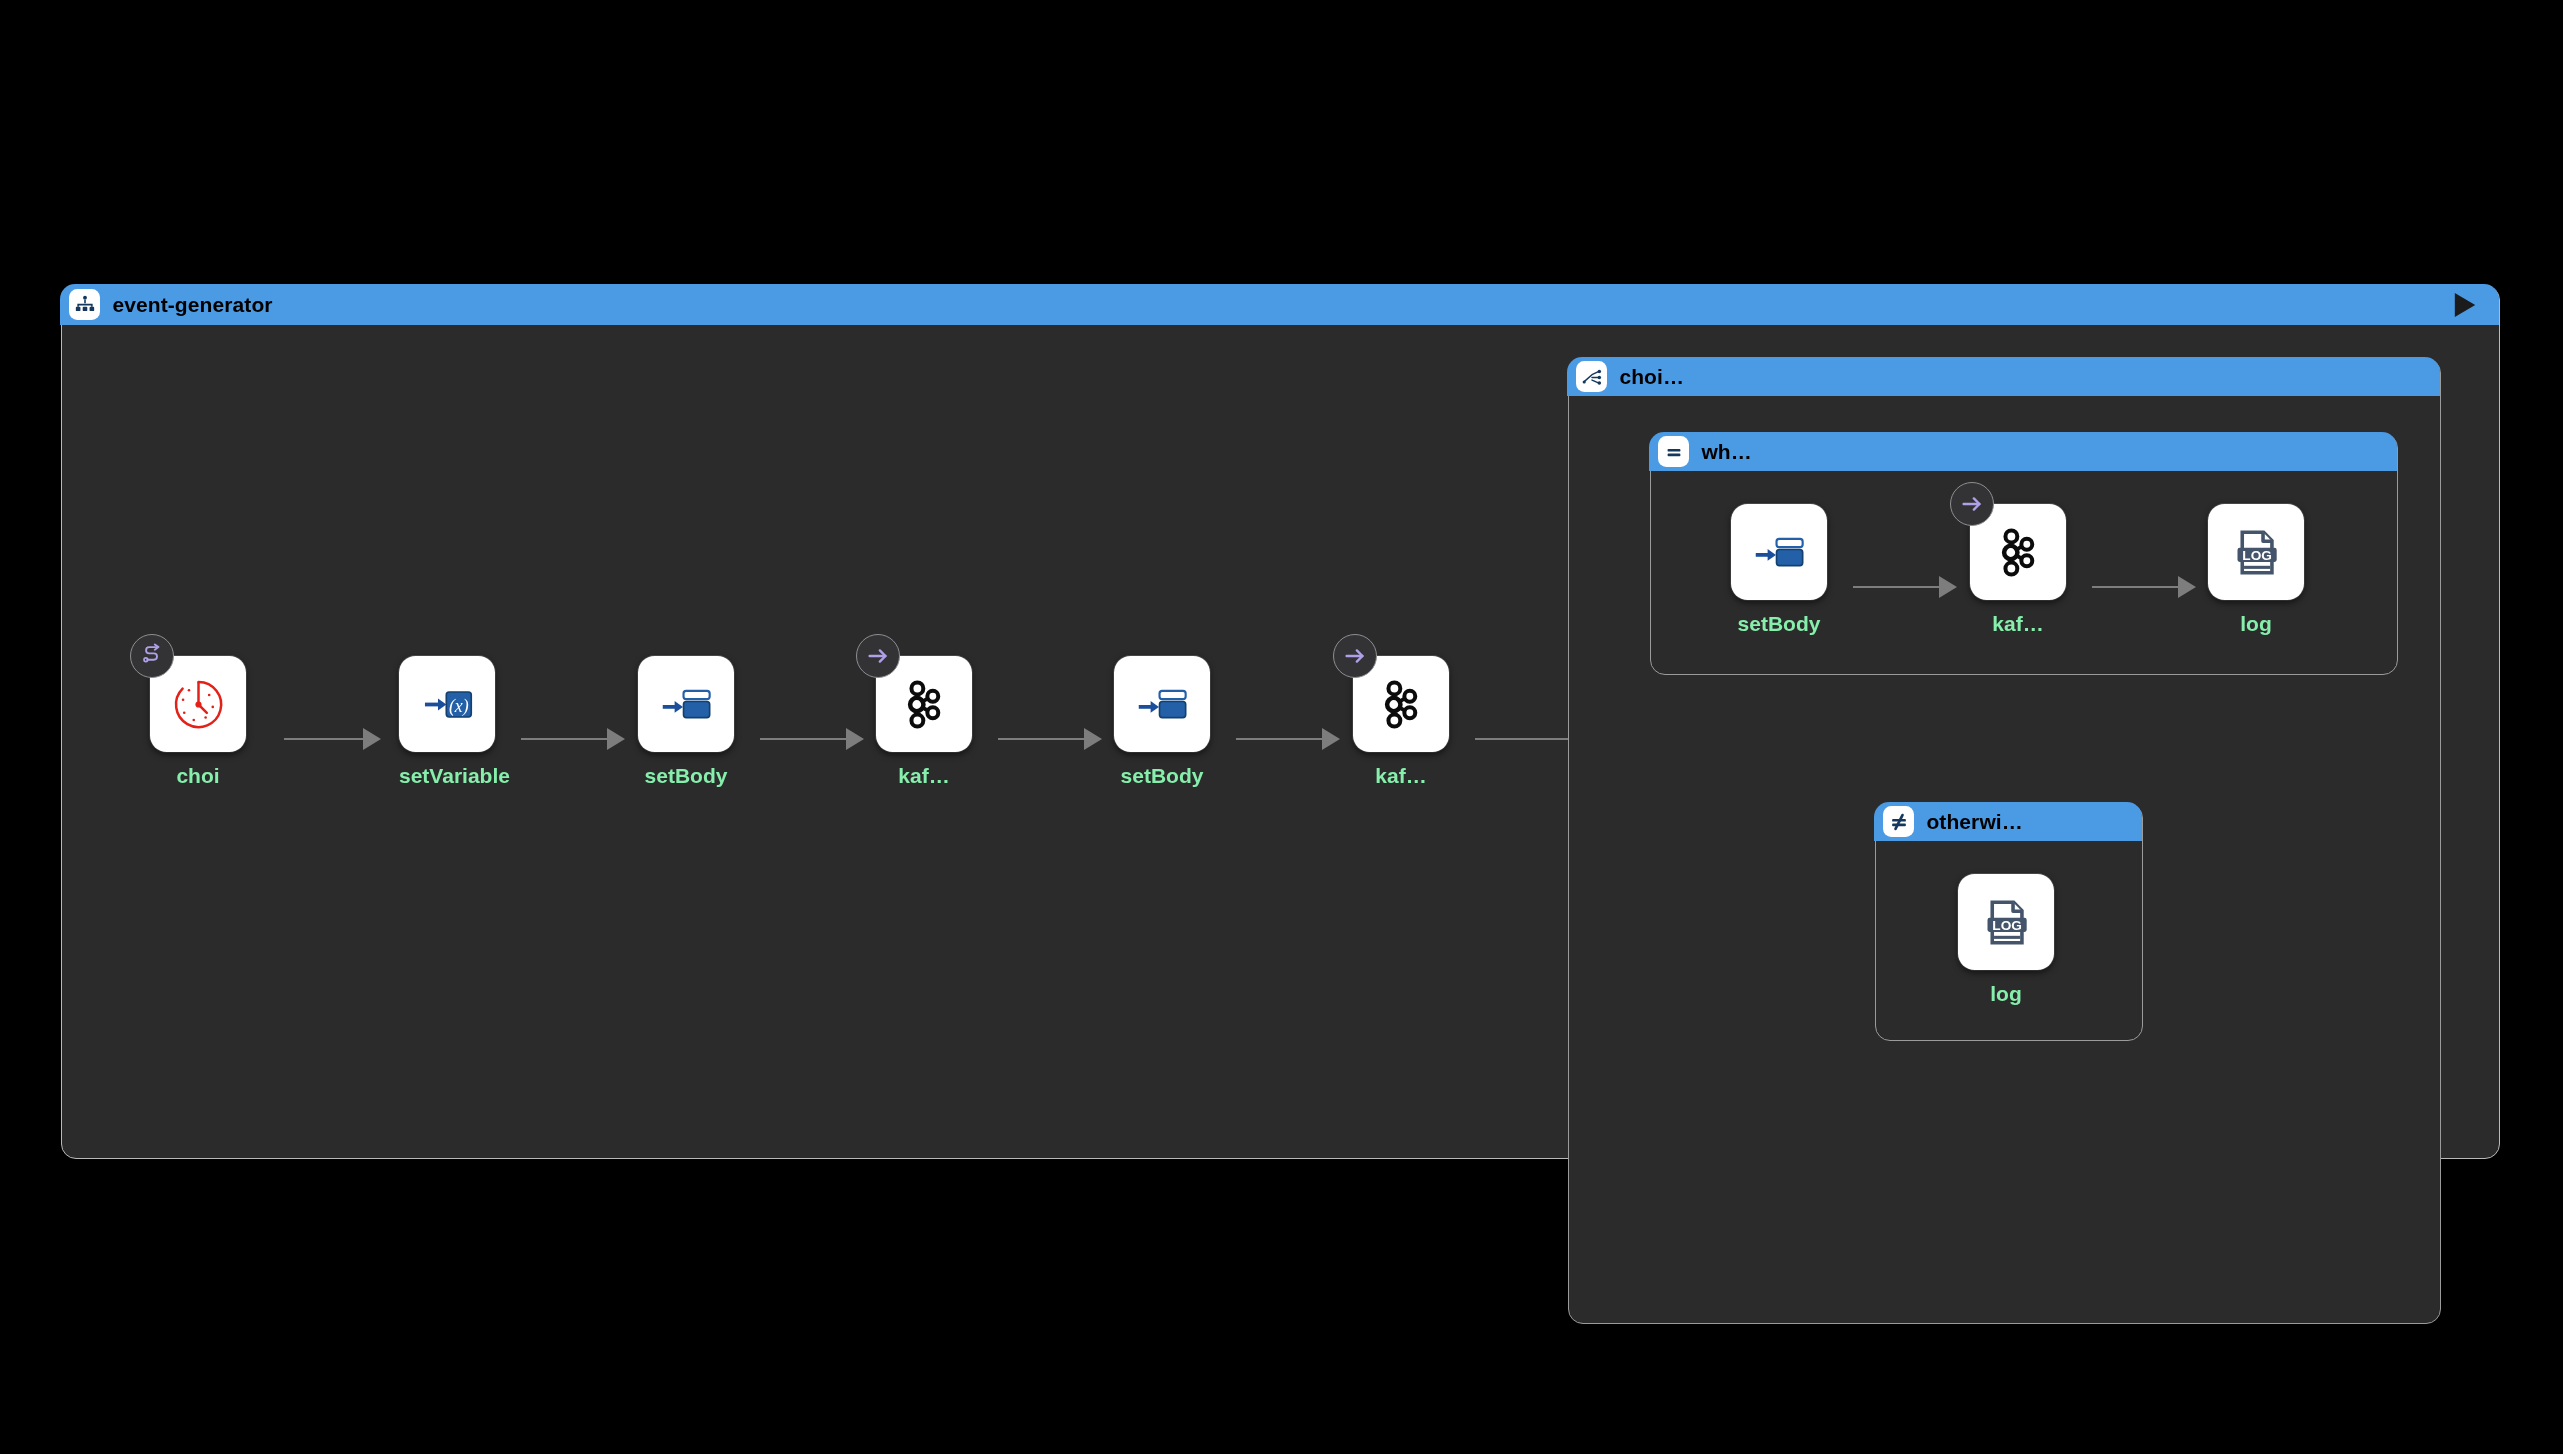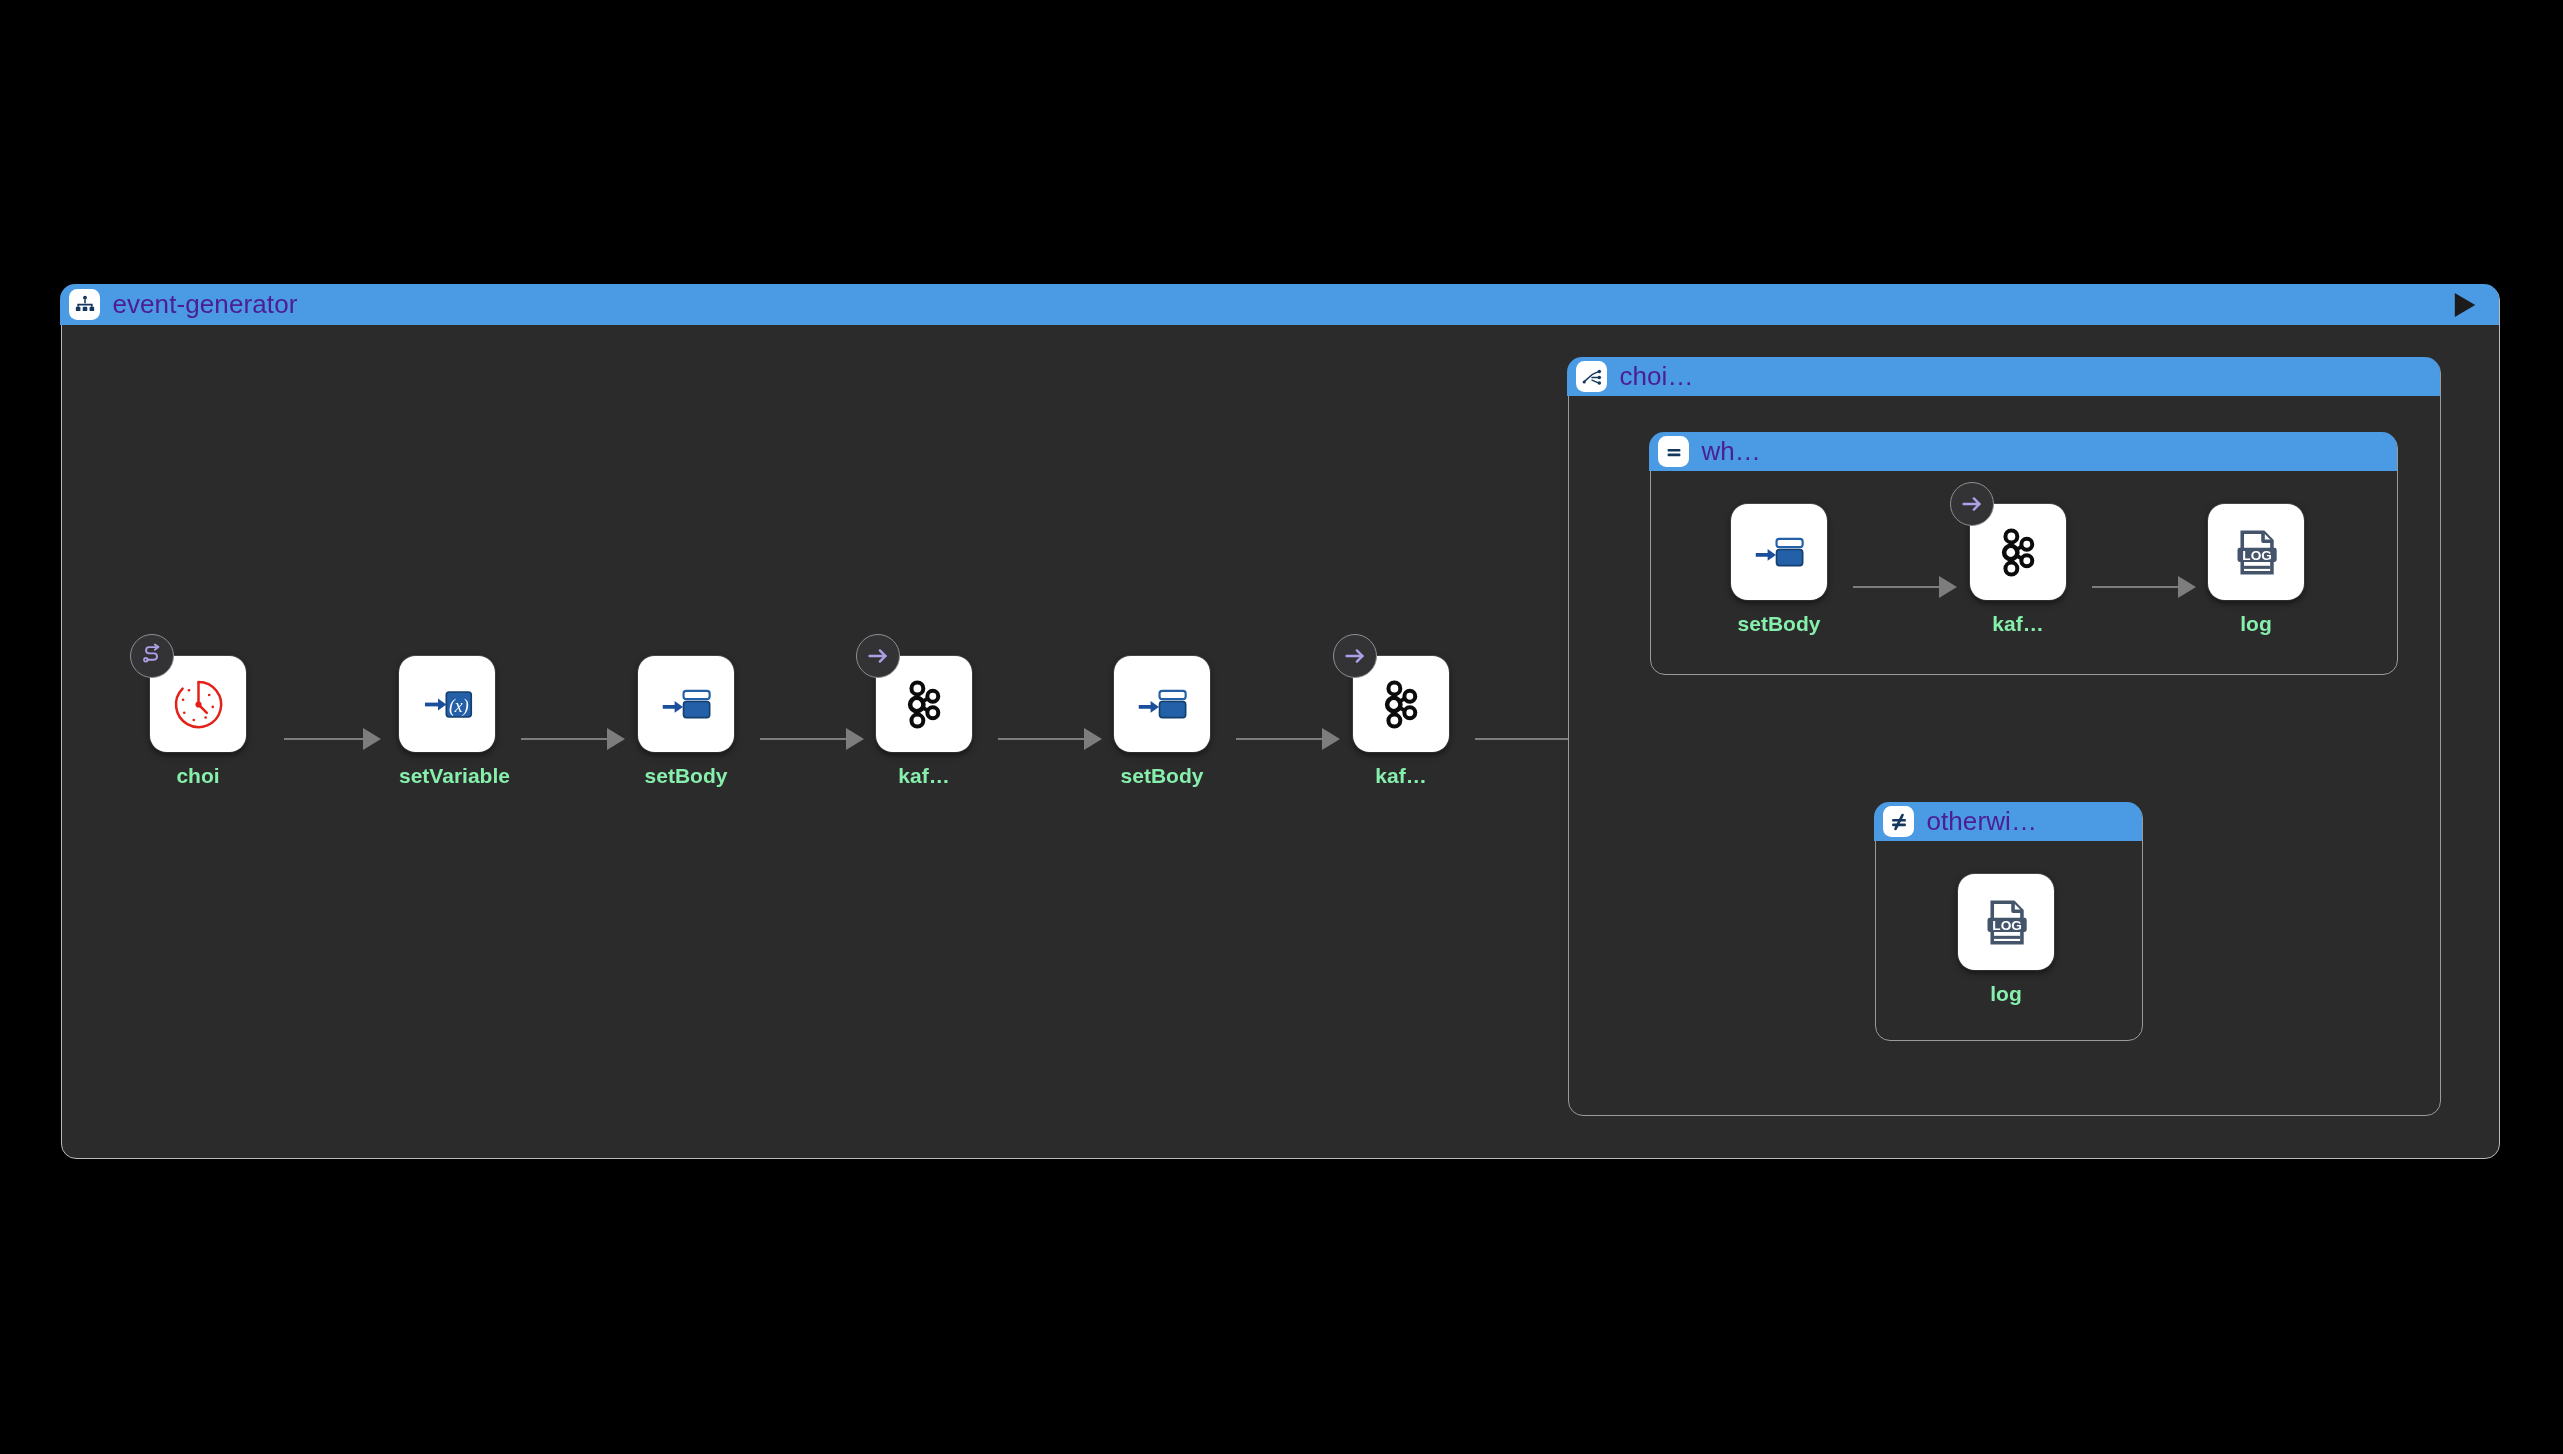--- a/index.html
+++ b/index.html
@@ -33,23 +33,23 @@
   }
   .group-head.full { border-radius: 15px 15px 0 0; }
   .head-icon {
     width: 31px; height: 31px;
     background: #ffffff;
     border-radius: 8.3px;
     display: flex; align-items: center; justify-content: center;
     flex: 0 0 auto;
   }
   .head-title {
-    font-size: 26px;
-    font-weight: normal;
-    color: #4c1d95;
+    font-size: 21px;
+    font-weight: bold;
+    color: #000000;
     letter-spacing: 0.1px;
     white-space: nowrap;
   }
   .run-btn {
     position: absolute;
     right: 20.3px; top: 50%;
     transform: translateY(-50%);
     width: 28px; height: 30px;
     display: flex; align-items: center; justify-content: center;
     cursor: pointer;
@@ -250,21 +250,21 @@
         </svg>
       </div>
       <div class="node-label">kaf…</div>
     </div>
 
     <div class="conn" style="left:1413px; top:442px; width:148px;">
       <div class="line" style="width:132px;"></div>
         <div class="head"></div>
     </div>
 
-    <div class="group inner" style="left:1506px; top:72px; width:873px; height:758px;">
+    <div class="group inner" style="left:1506px; top:72px; width:873px; height:966px;">
       <div class="group-head full" style="width:873px; height:39px;">
         <span class="head-icon">
           <svg width="22" height="22" viewBox="0 0 24 24">
             <path d="M3.5 17 L12 9.5 M12 9.5 L19 6.2 M12 12.6 H19 M12 15.4 L19 18.4" stroke="#14375e" stroke-width="1.6" fill="none" stroke-linecap="round"></path>
             <circle cx="20" cy="6" r="1.9" fill="#14375e"></circle>
             <circle cx="20" cy="12.6" r="1.9" fill="#14375e"></circle>
             <circle cx="20" cy="18.6" r="1.9" fill="#14375e"></circle>
             <circle cx="3.5" cy="17.4" r="1.7" fill="#14375e"></circle>
           </svg>
         </span>

